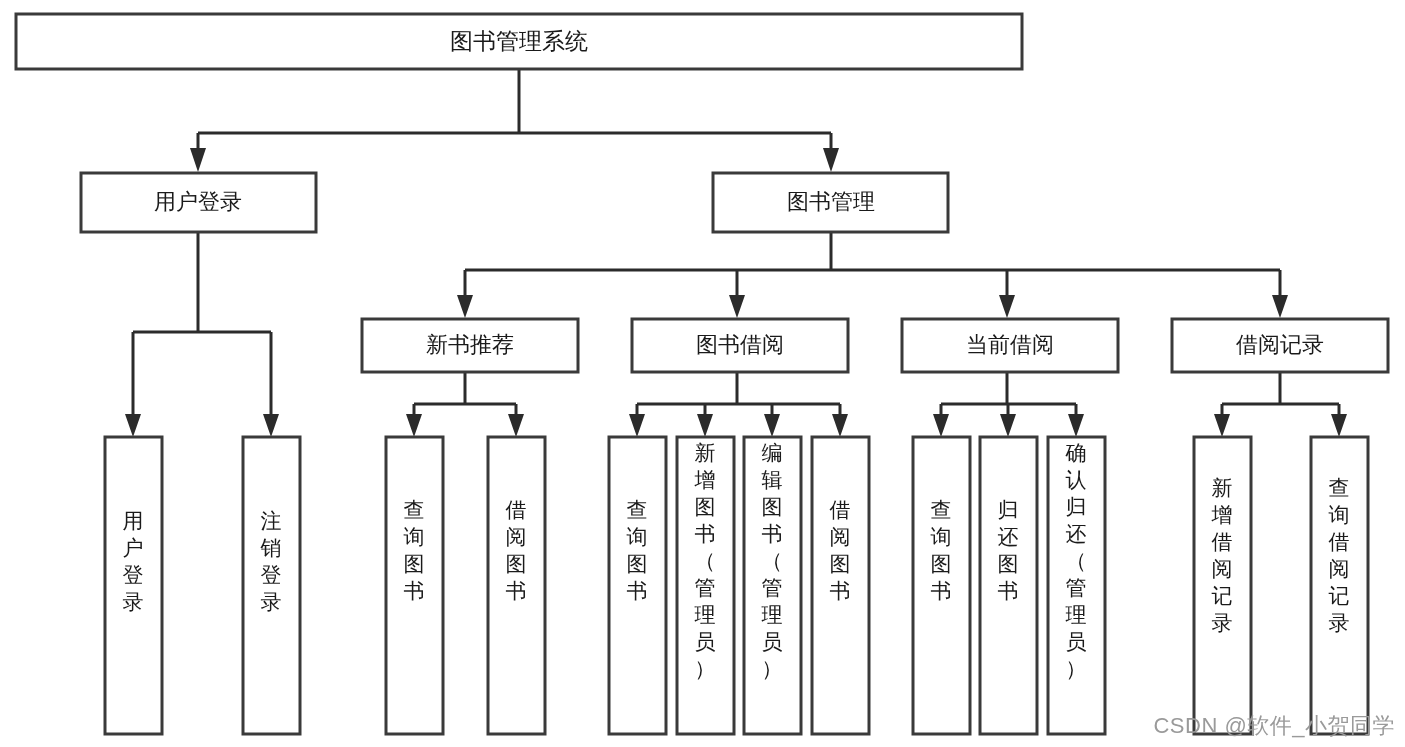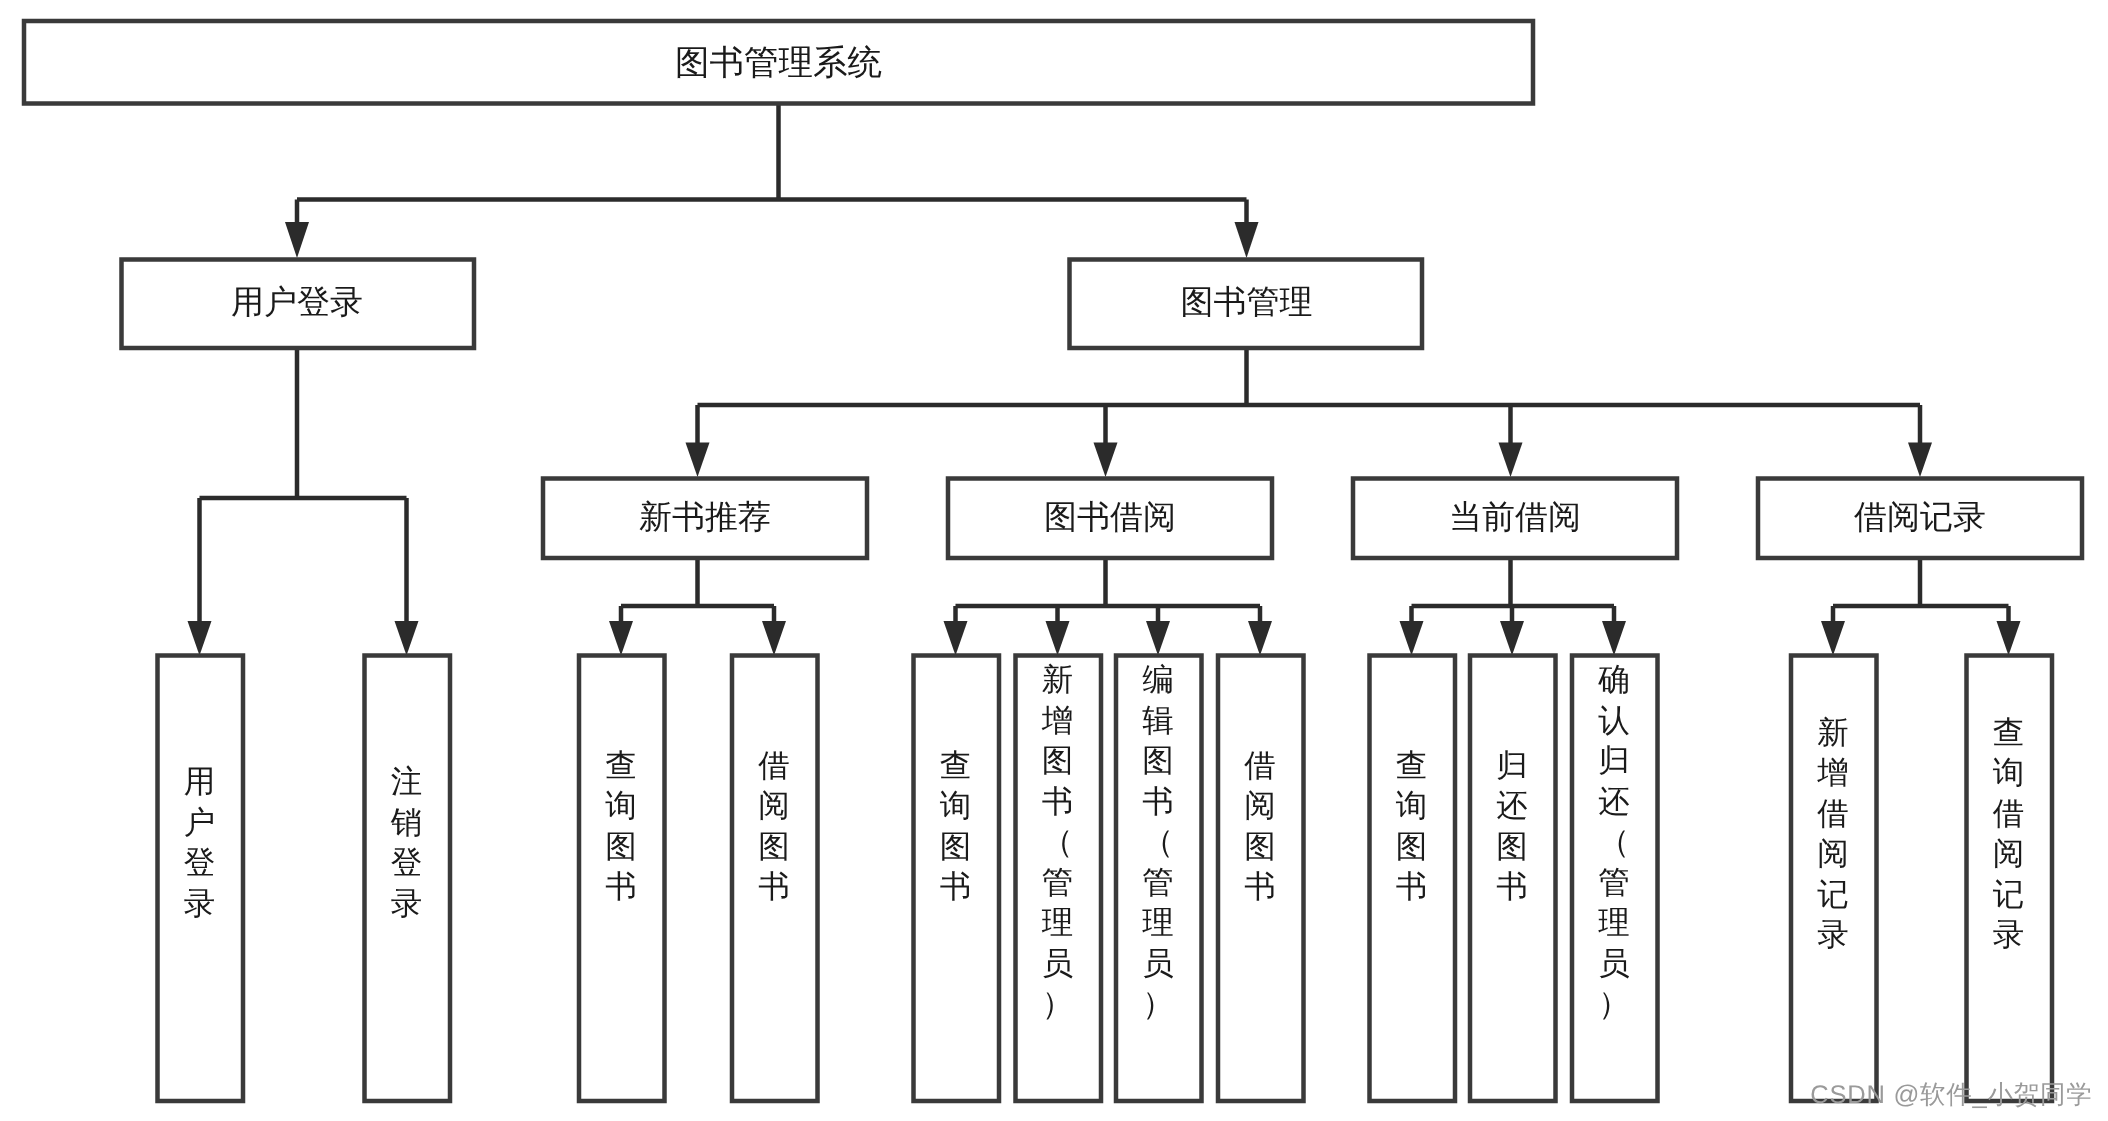--- a/index.html
+++ b/index.html
@@ -47,21 +47,21 @@
   }
   .arrow-head {
     fill: #2b2b2b;
     stroke: none;
   }
   .watermark {
     position: absolute;
     right: 10px;
     bottom: 6px;
     font-family: "Liberation Sans", "DejaVu Sans", sans-serif;
-    font-size: 17px;
+    font-size: 22px;
     color: #9a9a9a;
     letter-spacing: 0.5px;
     white-space: nowrap;
     pointer-events: none;
   }
 </style>
 </head>
 <body>
 
 <svg id="diagram" viewBox="0 0 1405 747" xmlns="http://www.w3.org/2000/svg">

